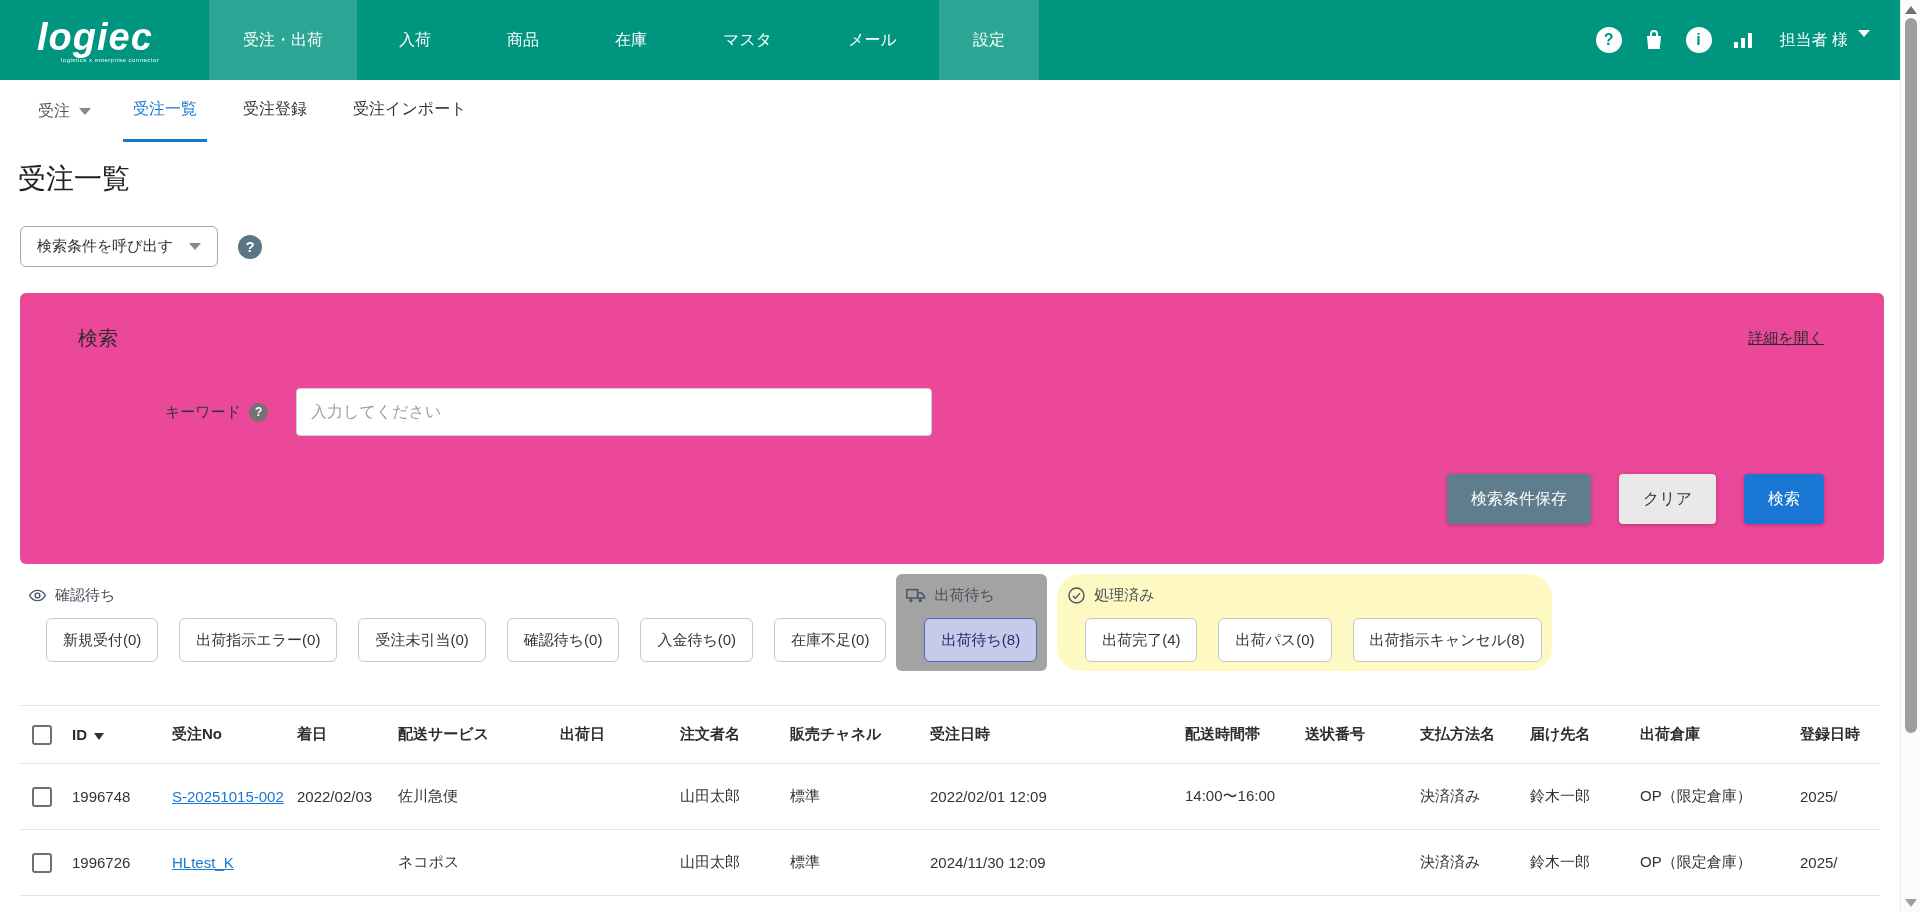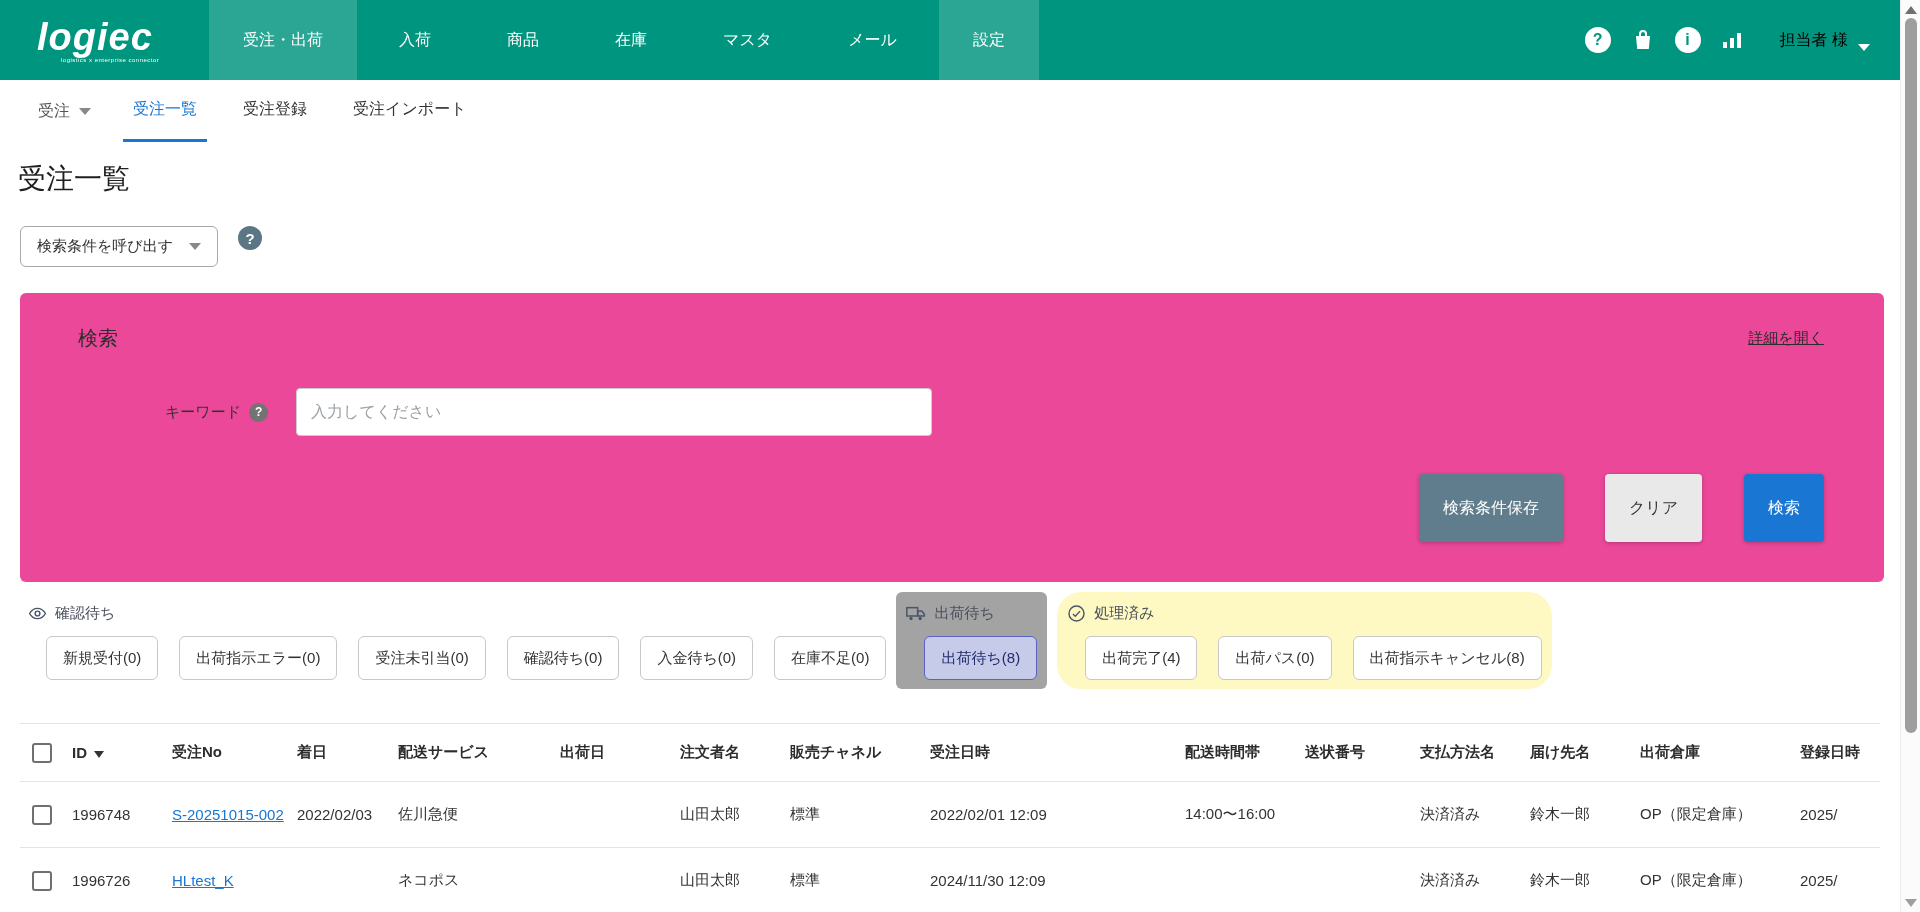--- a/index.html
+++ b/index.html
@@ -11,54 +11,54 @@
   .topbar { height:80px; background:#00957f; display:flex; align-items:stretch; }
   .logo { margin-left:37px; display:flex; flex-direction:column; justify-content:center; color:#fff; width:130px; }
   .logo .logo-main { font-size:38px; font-weight:bold; font-style:italic; letter-spacing:1px; line-height:38px; }
   .logo .logo-sub { font-size:6px; letter-spacing:.5px; margin-left:24px; margin-top:1px; white-space:nowrap; }
   .mainnav { display:flex; margin-left:42px; gap:8px; }
   .mainnav .nav-item { color:#fff; font-size:16px; display:flex; align-items:center; padding:0 34px; cursor:pointer; white-space:nowrap; }
   .mainnav .nav-item.hl { background:rgba(255,255,255,.17); }
   .top-right { margin-left:auto; display:flex; align-items:center; gap:20px; margin-right:30px; }
   .circle-icon { width:26px; height:26px; border-radius:50%; background:#fff; color:#00957f;
     font-size:16px; font-weight:bold; display:flex; align-items:center; justify-content:center; }
-  .user { color:#000000; font-size:16px; display:flex; align-items:flex-end; gap:10px; margin-left:17px; white-space:nowrap; }
+  .user { color:#ffffff; font-size:16px; display:flex; align-items:flex-start; gap:10px; margin-left:6px; white-space:nowrap; }
   .caret { width:0; height:0; border-left:6px solid transparent; border-right:6px solid transparent; border-top:7px solid #fff; display:inline-block; }
   .caret.gray { border-top-color:#888; }
 
   
   .subnav { height:62px; display:flex; align-items:stretch; }
   .subnav .menu { display:flex; align-items:center; gap:9px; margin-left:38px; font-size:16px; color:#555; cursor:pointer; }
   .subnav .tabs { display:flex; margin-left:32px; gap:26px; }
   .subnav .tab { display:flex; align-items:center; padding:0 10px; font-size:16px; color:#333; border-bottom:3px solid transparent; cursor:pointer; }
   .subnav .tab.active { color:#1976d2; border-bottom-color:#1976d2; }
 
   .page-title { font-size:28px; font-weight:500; color:#1f1f1f; margin:18px 0 0 18px; }
 
-  .load-row { display:flex; align-items:flex-start; gap:20px; margin:28px 0 0 20px; }
+  .load-row { display:flex; align-items:center; gap:20px; margin:28px 0 0 20px; }
   .load-btn { display:flex; align-items:center; gap:16px; border:1px solid #a9a9a9; border-radius:6px;
     background:#fff; padding:10px 16px; font-size:15px; color:#333; cursor:pointer; }
   .help-slate { width:24px; height:24px; border-radius:50%; background:#5b7684; color:#fff; font-size:15px; font-weight:bold;
     display:flex; align-items:center; justify-content:center; }
 
   
   .search-panel { margin:26px 20px 0 20px; width:1864px; background:#ec4899; border-radius:6px; padding:32px 60px 40px 58px; }
   .sp-head { display:flex; justify-content:space-between; align-items:center; }
   .sp-title { font-size:20px; color:#2d2d2d; }
   .sp-link { font-size:15px; color:#2d2d2d; text-decoration:underline; cursor:pointer; }
   .kw-row { display:flex; align-items:center; margin-top:36px; margin-left:87px; }
   .kw-label { font-size:15px; color:#333; }
   .help-gray { width:19px; height:19px; border-radius:50%; background:#737373; color:#fff; font-size:12px; font-weight:bold;
     display:flex; align-items:center; justify-content:center; margin-left:8px; }
   .kw-input { margin-left:28px; width:636px; height:48px; border:1px solid #c9cdd1; border-radius:4px; background:#fff;
     font-size:16px; padding:0 14px; color:#333; font-family:inherit; }
   .kw-input::placeholder { color:#9aa0a6; }
   .btn-row { display:flex; justify-content:flex-end; gap:28px; margin-top:38px; }
-  .btn { height:68px; border:none; border-radius:4px; font-size:16px; font-family:inherit; cursor:pointer;
-    box-shadow:0 1px 4px rgba(0,0,0,.25); padding:11px 24px;margin-left:14px; }
+  .btn { height:50px; border:none; border-radius:4px; font-size:16px; font-family:inherit; cursor:pointer;
+    box-shadow:0 1px 4px rgba(0,0,0,.25); padding:11px 24px; }
   .btn.save { background:#5f7d8c; color:#fff; }
   .btn.clear { background:#e9e9e9; color:#333; }
   .btn.search { background:#1976d2; color:#fff; }
 
   
   .filters { display:flex; gap:10px; margin:10px 20px 0 20px; align-items:stretch; }
   .fgroup { border-radius:6px; padding:12px 10px 9px 10px; }
   .fgroup.plain { padding-left:8px; padding-right:0; }
   .fgroup.lavender { background:#a3a3a3; }
   .fgroup.cream { background:#fdf1de; }

